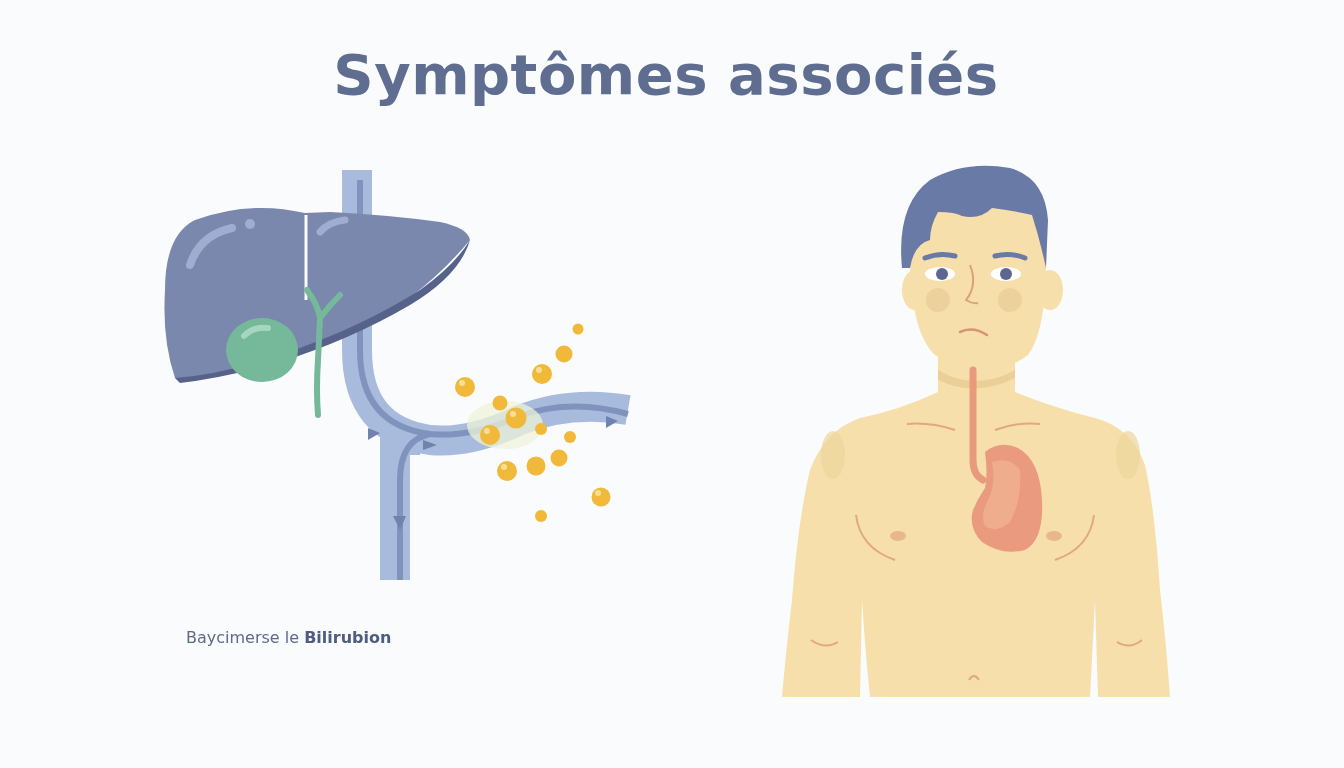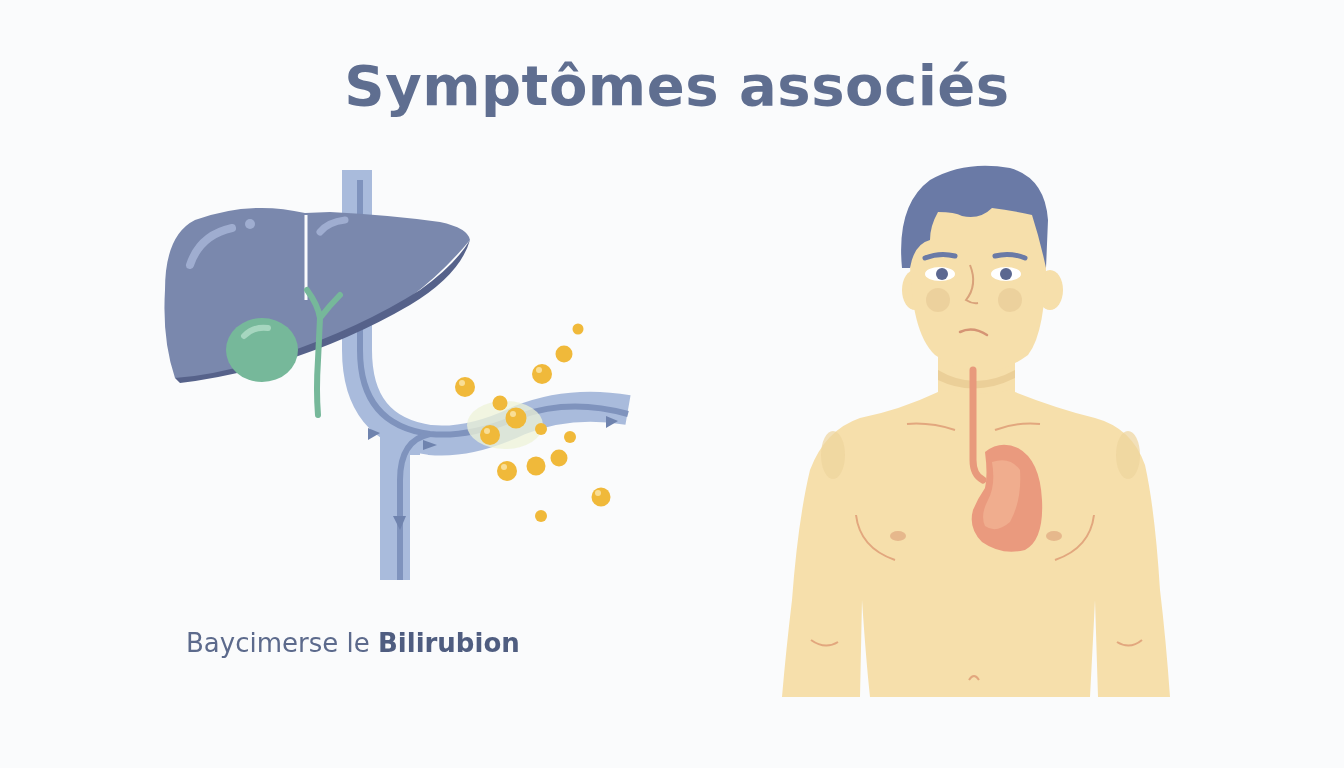--- a/index.html
+++ b/index.html
@@ -18,36 +18,36 @@
       position: absolute;
       left: 0;
       top: 36px;
       width: 1332px;
       text-align: center;
       font-family: "DejaVu Sans", "Liberation Sans", sans-serif;
       font-size: 56px;
       font-weight: bold;
       color: #5f6e90;
       letter-spacing: 0.5px;
-      margin: 11px;
+      margin: 0;
       line-height: 78px;
     }
     .illustration {
       position: absolute;
       left: 0;
       top: 0;
       width: 1344px;
       height: 768px;
     }
     .caption {
       position: absolute;
       left: 186px;
       top: 628px;
       font-family: "DejaVu Sans", "Liberation Sans", sans-serif;
-      font-size: 26px;
+      font-size: 16px;
       color: #5c6a8c;
       white-space: nowrap;
     }
     .caption .strong {
       font-weight: bold;
       color: #4f5d80;
     }
   </style>
 </head>
 <body>

